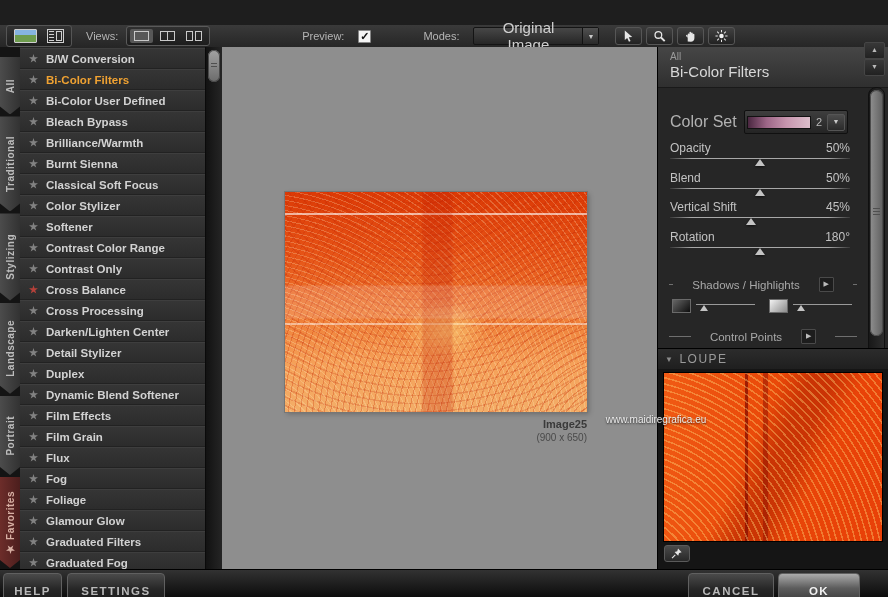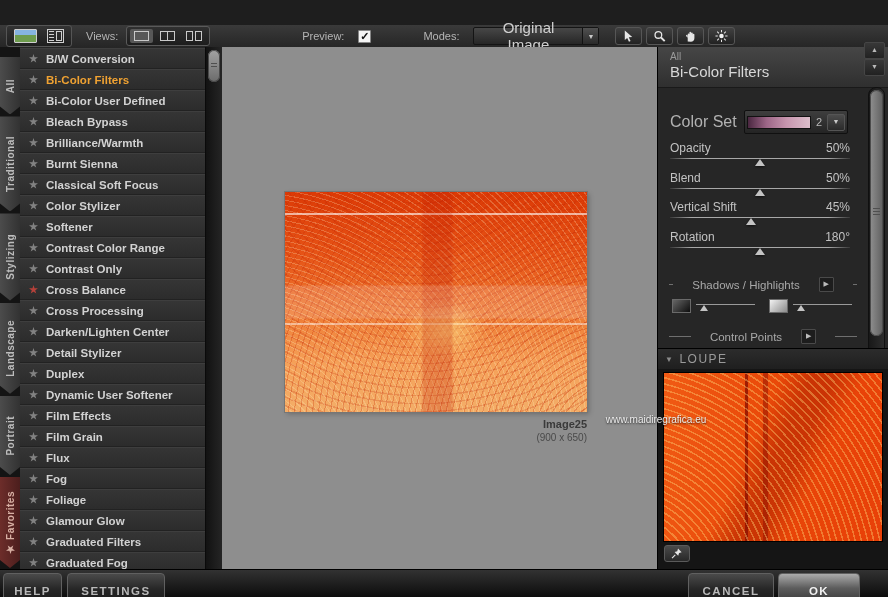--- a/index.html
+++ b/index.html
@@ -344,21 +344,21 @@
       <li class="filter-item">
         <span class="star">★</span>
         <span class="flabel">Detail Stylizer</span>
       </li>
       <li class="filter-item">
         <span class="star">★</span>
         <span class="flabel">Duplex</span>
       </li>
       <li class="filter-item">
         <span class="star">★</span>
-        <span class="flabel">Dynamic User Softener</span>
+        <span class="flabel">Dynamic Blend Softener</span>
       </li>
       <li class="filter-item">
         <span class="star">★</span>
         <span class="flabel">Film Effects</span>
       </li>
       <li class="filter-item">
         <span class="star">★</span>
         <span class="flabel">Film Grain</span>
       </li>
       <li class="filter-item">

